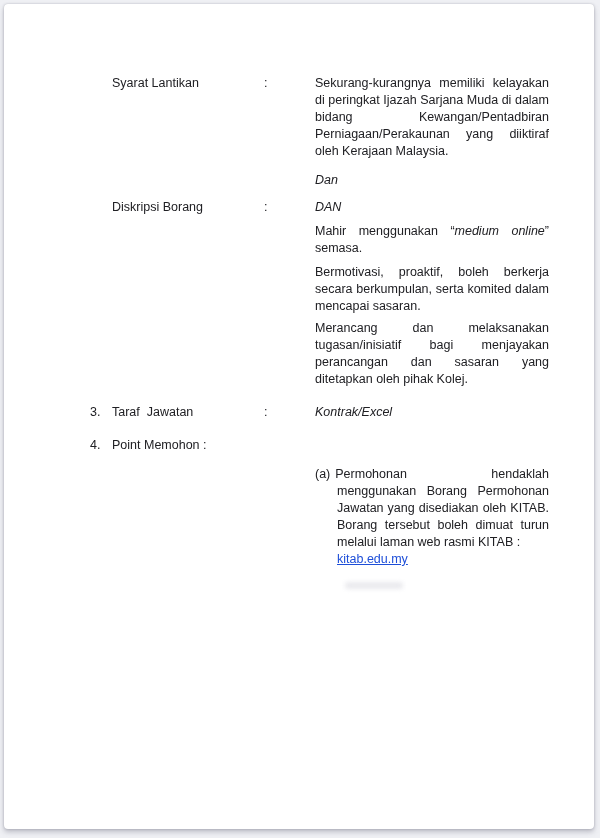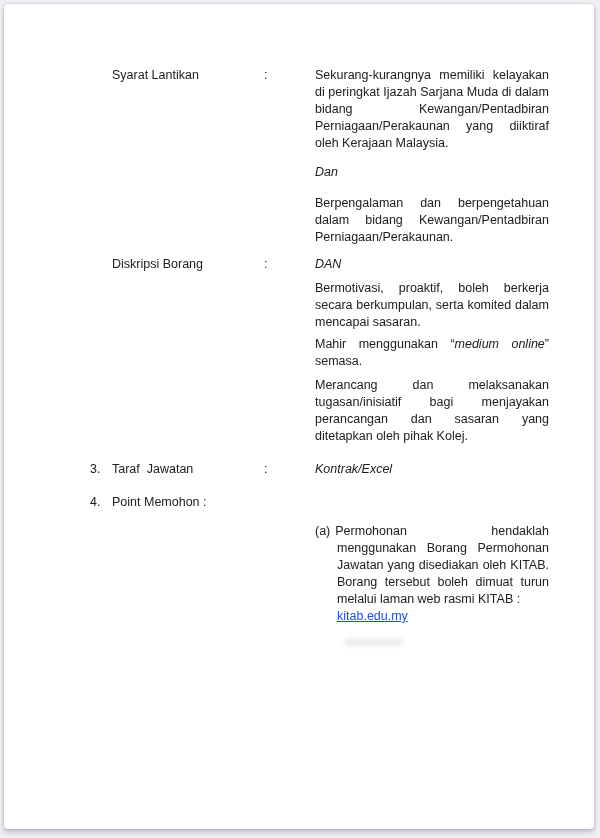--- a/index.html
+++ b/index.html
@@ -18,20 +18,21 @@
     box-shadow: 0 0 2px rgba(125,125,140,.5), 0 3px 5px rgba(95,95,115,.35);
     padding-top: 63px;
     color: #202024;
     font-size: 12.5px;
     line-height: 17px;
   }
   .row {
     display: grid;
     grid-template-columns: 22px 152px 51px 234px;
     margin-left: 86px;
+    margin-top: 8px;
   }
   .cell-num   { white-space: pre; }
   .cell-label { white-space: pre; }
   .cell-colon { }
   .cell-body  { }
   .para {
     text-align: justify;
     margin-bottom: 14px;
   }
   .para:last-child { margin-bottom: 0; }
@@ -71,32 +72,31 @@
 
 <div class="paper">
 
   <div class="row row-syarat">
     <div class="cell-num"></div>
     <div class="cell-label">Syarat Lantikan</div>
     <div class="cell-colon">:</div>
     <div class="cell-body">
       <p class="para mb12">Sekurang-kurangnya memiliki kelayakan di peringkat Ijazah Sarjana Muda di dalam bidang Kewangan/Pentadbiran Perniagaan/Perakaunan yang diiktiraf oleh Kerajaan Malaysia.</p>
       <p class="para no-justify">Dan</p>
-      <p class="para">Berpengalaman dan berpengetahuan dalam bidang Kewangan/Pentadbiran Perniagaan/Perakaunan.</p>
     </div>
   </div>
 
   <div class="row row-diskripsi">
     <div class="cell-num"></div>
     <div class="cell-label">Diskripsi Borang</div>
     <div class="cell-colon">:</div>
     <div class="cell-body">
       <p class="para mb7 no-justify">DAN</p>
+      <p class="para mb7"><span>Mahir menggunakan “</span><span class="italic">medium online</span><span>” semasa.</span></p>
       <p class="para mb5">Bermotivasi, proaktif, boleh berkerja secara berkumpulan, serta komited dalam mencapai sasaran.</p>
-      <p class="para mb7"><span>Mahir menggunakan “</span><span class="italic">medium online</span><span>” semasa.</span></p>
       <p class="para">Merancang dan melaksanakan tugasan/inisiatif bagi menjayakan perancangan dan sasaran yang ditetapkan oleh pihak Kolej.</p>
     </div>
   </div>
 
   <div class="row row-taraf">
     <div class="cell-num">3.</div>
     <div class="cell-label">Taraf  Jawatan</div>
     <div class="cell-colon">:</div>
     <div class="cell-body">
       <p class="para no-justify">Kontrak/Excel</p>

